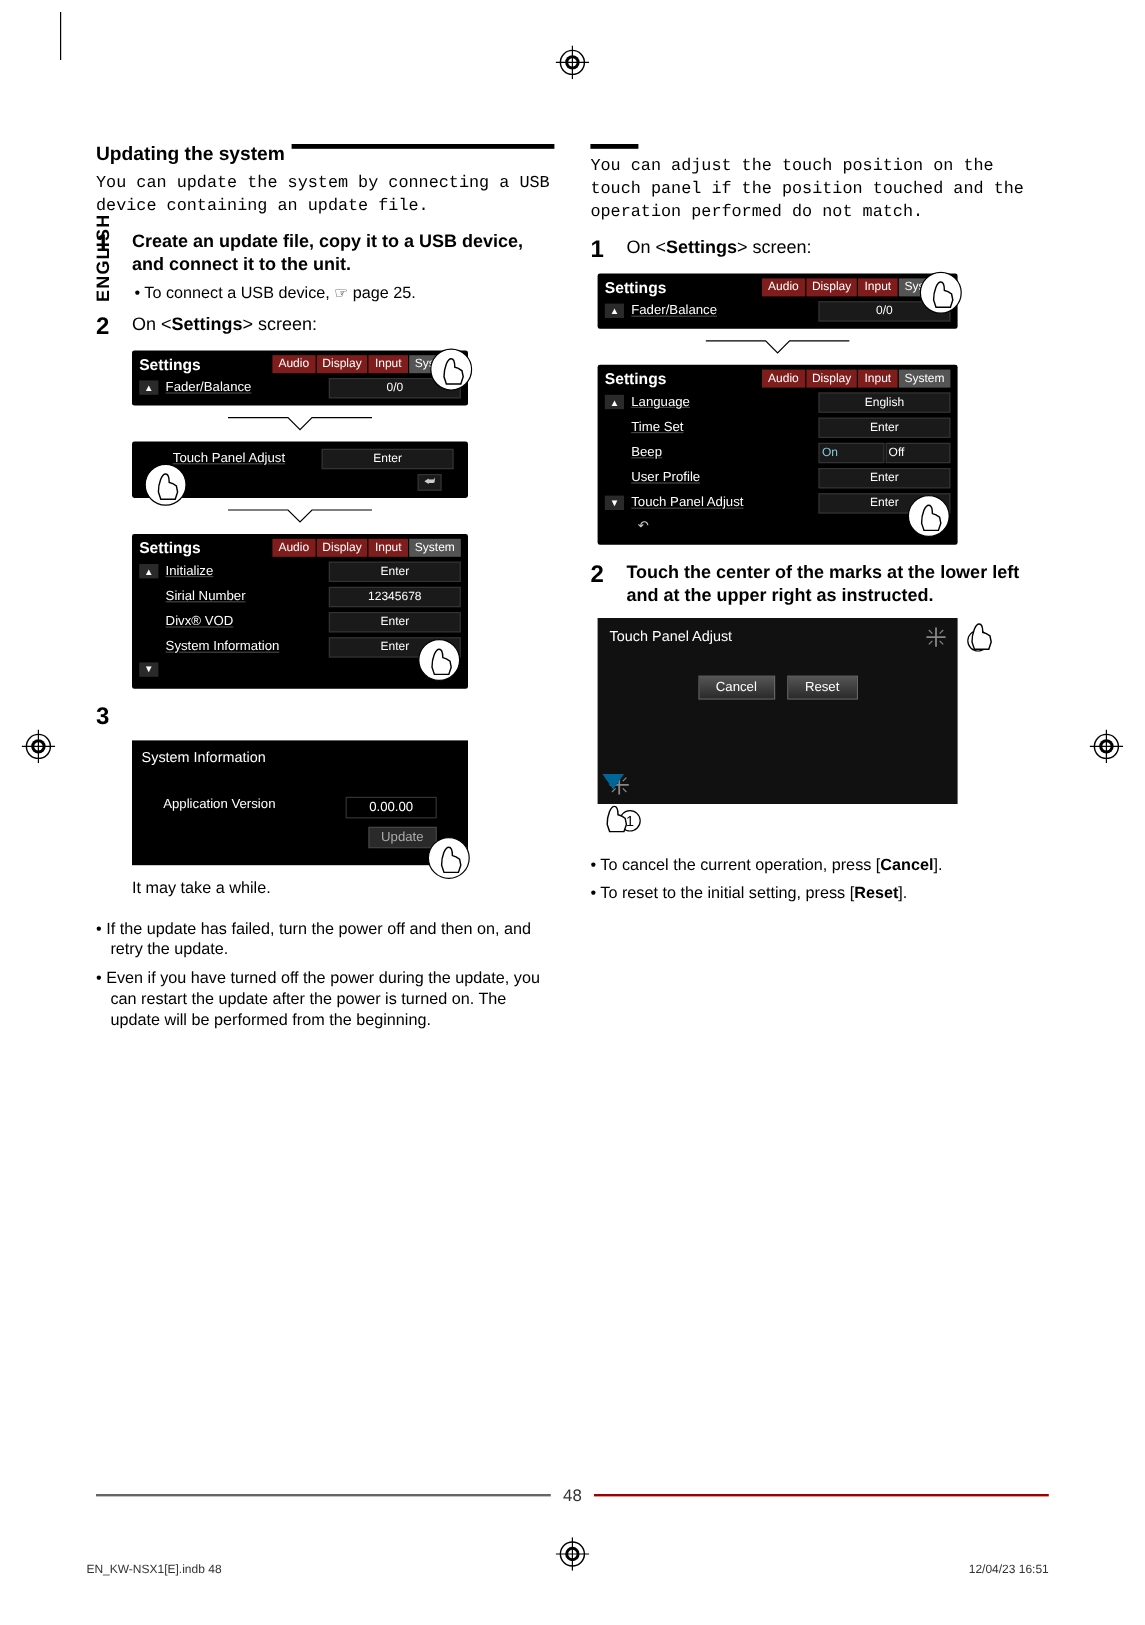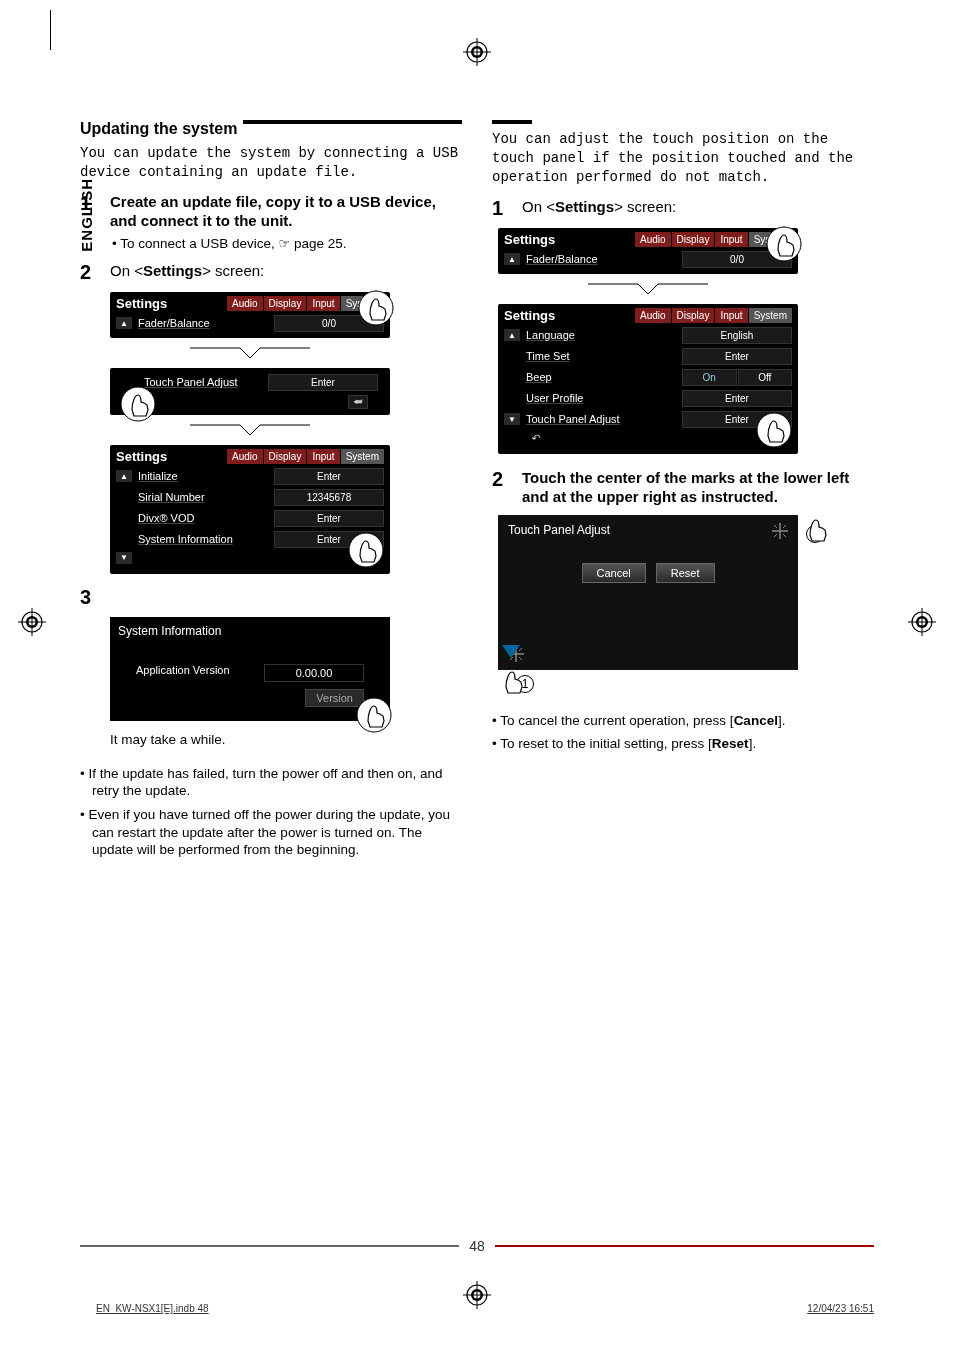--- a/index.html
+++ b/index.html
@@ -30,43 +30,43 @@
   .ss-header { display: flex; align-items: center; padding: 4px 6px 2px 6px; }
   .ss-title { font-weight: bold; font-size: 13px; flex: 1; }
   .ss-tabs { display: flex; gap: 1px; }
   .ss-tab { background: #7f1d1d; padding: 2px 5px; font-size: 10px; }
   .ss-tab.active { background: #555; }
   .ss-row { display: flex; align-items: center; padding: 2px 6px; gap: 6px; }
   .ss-arrow { width: 16px; height: 12px; background: #2a2a2a; display: flex; align-items: center; justify-content: center; font-size: 8px; }
   .ss-label { flex: 1; font-size: 11px; text-decoration: underline; text-decoration-color: #444; }
   .ss-value { width: 110px; text-align: center; font-size: 10px; background: #1a1a1a; padding: 2px; border: 1px solid #333; }
   .ss-value-split { display: flex; width: 110px; gap: 1px; }
-  .ss-value-split span { flex: 1; text-align: center; font-size: 10px; background: #1a1a1a; padding: 2px; border: 1px solid #333; }
+  .ss-value-split span { flex: 1; font-size: 10px; background: #1a1a1a; padding: 2px; border: 1px solid #333; }
   .ellipsis-gap { height: 18px; display: flex; align-items: center; justify-content: center; margin: 2px 0 2px 30px; width: 280px; }
   .ellipsis-gap svg { width: 120px; height: 14px; }
   .finger { position: absolute; width: 36px; height: 36px; }
   .finger svg { width: 100%; height: 100%; }
   .system-info-box { background: #000; color: #fff; width: 280px; margin-left: 30px; padding: 4px 6px 14px 6px; font-size: 11px; position: relative; }
   .sys-row { display: flex; padding: 3px 20px; gap: 6px; margin-top: 20px; }
   .sys-row .lbl { flex: 1; }
-  .sys-row .val { width: 100px; text-align: center; border: 1px solid #333; padding: 2px; }
+  .sys-row .val { width: 76px; text-align: center; border: 1px solid #333; padding: 2px; }
   .update-btn { float: right; margin-right: 20px; margin-top: 4px; border: 1px solid #444; background: #2a2a2a; padding: 2px 10px; font-size: 11px; color: #aaa; }
   .caption { margin-left: 30px; font-size: 13.5px; margin-top: 10px; line-height: 1.35; }
   .touch-adjust-box { background: #111; color: #fff; width: 300px; height: 155px; margin-left: 6px; position: relative; font-size: 11px; }
   .ta-title { padding: 8px 10px; font-size: 12px; }
   .ta-btns { display: flex; gap: 10px; justify-content: center; margin-top: 18px; }
   .ta-btn { background: linear-gradient(#555,#2a2a2a); padding: 3px 14px; border: 1px solid #666; font-size: 11px; }
   .ta-mark { position: absolute; width: 20px; height: 20px; }
   .circ-num { display: inline-flex; width: 18px; height: 18px; border: 1.5px solid #000; border-radius: 50%; align-items: center; justify-content: center; font-size: 12px; line-height: 1; position: absolute; background: #fff; }
   .tri-down { width: 0; height: 0; border-left: 9px solid transparent; border-right: 9px solid transparent; border-top: 13px solid #006699; position: absolute; }
   .page-num-bar { display: flex; align-items: center; justify-content: center; gap: 10px; margin-top: 40px; position: absolute; bottom: 100px; left: 80px; right: 80px; }
   .pn-line-l { flex: 1; height: 2.5px; background: #666; }
   .pn-line-r { flex: 1; height: 2.5px; background: #a00000; }
   .page-num { font-size: 14px; color: #333; }
-  .footer { position: absolute; bottom: 40px; left: 96px; right: 80px; display: flex; justify-content: space-between; font-size: 10px; color: #333; text-decoration: underline; }
+  .footer { position: absolute; bottom: 40px; left: 72px; right: 80px; display: flex; justify-content: space-between; font-size: 10px; color: #333; }
   .back-icon { width: 20px; height: 14px; display: inline-flex; align-items: center; justify-content: center; }
   .pointer-hand { display: inline-block; font-size: 13px; vertical-align: middle; }
 </style>
 </head>
 <body>
 
 <div class="crop-mark-top"></div>
 <svg class="reg-mark reg-top" viewBox="0 0 28 28">
     <circle cx="14" cy="14" r="10" fill="none" stroke="#000" stroke-width="1.2"></circle>
     <circle cx="14" cy="14" r="6" fill="#000"></circle>
@@ -223,21 +223,21 @@
         <div class="step-body"></div>
       </div>
 
       <div class="system-info-box">
         <div style="font-size:12px; padding:3px 2px;">System Information</div>
         <div class="sys-row">
           <span class="lbl">Application Version</span>
           <span class="val">0.00.00</span>
         </div>
         <div style="overflow:hidden;">
-            <span class="update-btn">Version</span>
+            <span class="update-btn">Update</span>
           </div>
         <div class="finger" style="right:-2px; bottom:-12px;">
           <svg viewBox="0 0 36 36">
               <circle cx="18" cy="18" r="17" fill="#fff" stroke="#000"></circle>
               <path d="M12 24 C12 16 15 9 18 9 C21 9 21 16 21 16 L24 17 L27 19 L28 24 L26 30 L14 30 Z" fill="#fff" stroke="#000" stroke-width="1.2"></path>
             </svg>
         </div>
       </div>
 
       <p class="caption">It may take a while.</p>

